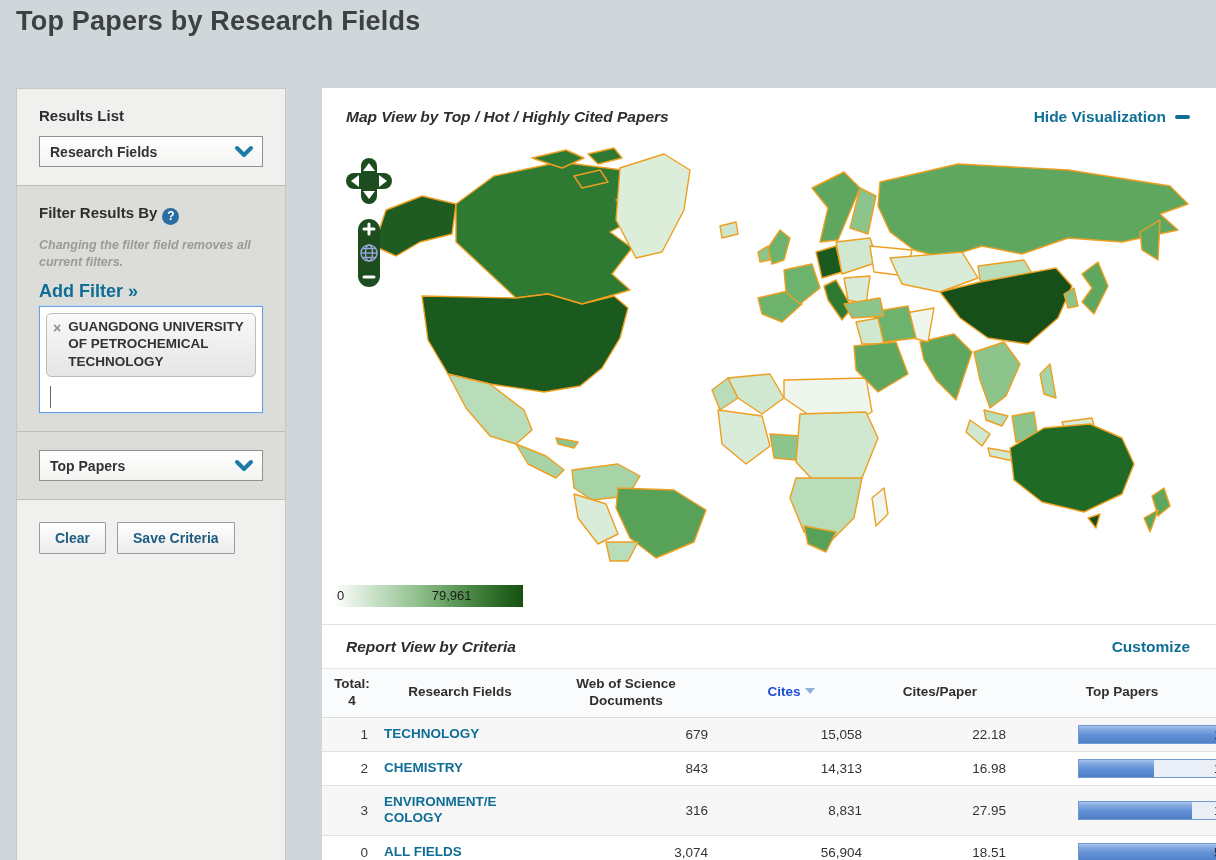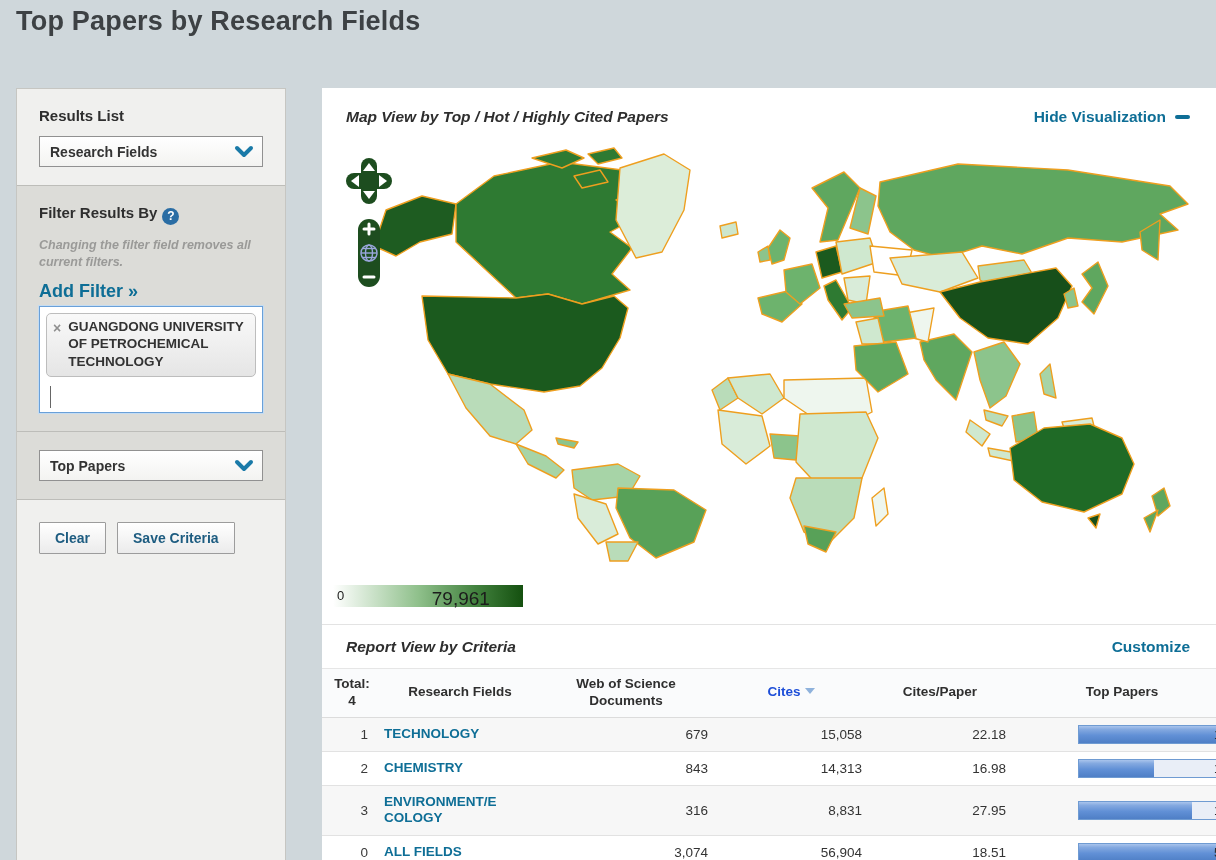--- a/index.html
+++ b/index.html
@@ -70,21 +70,21 @@
   
   .map-area { position:relative; height:417px; }
   .map-svg { position:absolute; left:0; top:0; }
   .map-controls { position:absolute; left:24px; top:12px; }
   
   .legend {
     position:relative; margin:22px 0 0 11px; width:190px; height:22px;
     background:linear-gradient(to right,#ffffff,#8fc08b 45%,#43823f 75%,#14500f);
   }
   .legend .lg-min { position:absolute; left:4px; top:3px; font-size:13px; color:#1c1c1c; }
-  .legend .lg-max { position:absolute; left:52%; top:3px; font-size:19px; color:#1c1c1c; }
+  .legend .lg-max { position:absolute; left:52%; top:3px; font-size:13px; color:#1c1c1c; }
   
   .report-hd {
     margin-top:17px; border-top:1px solid #e3e3e3;
     height:44px; display:flex; align-items:center; justify-content:space-between;
     padding:0 26px 0 24px;
   }
   .report-hd .panel-hd-title { font-size:15.5px; }
   .report-hd .hd-link { font-size:15.5px; }
   
   table { border-collapse:collapse; table-layout:fixed; width:910px; }

